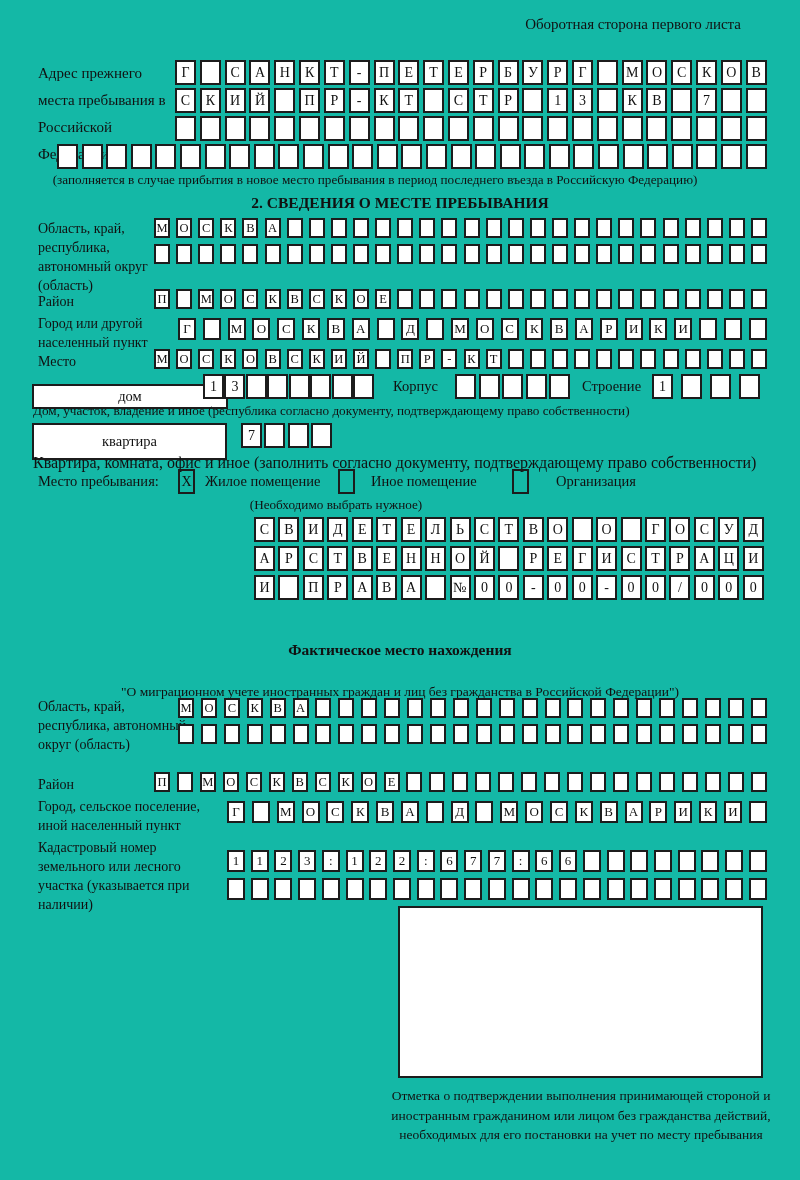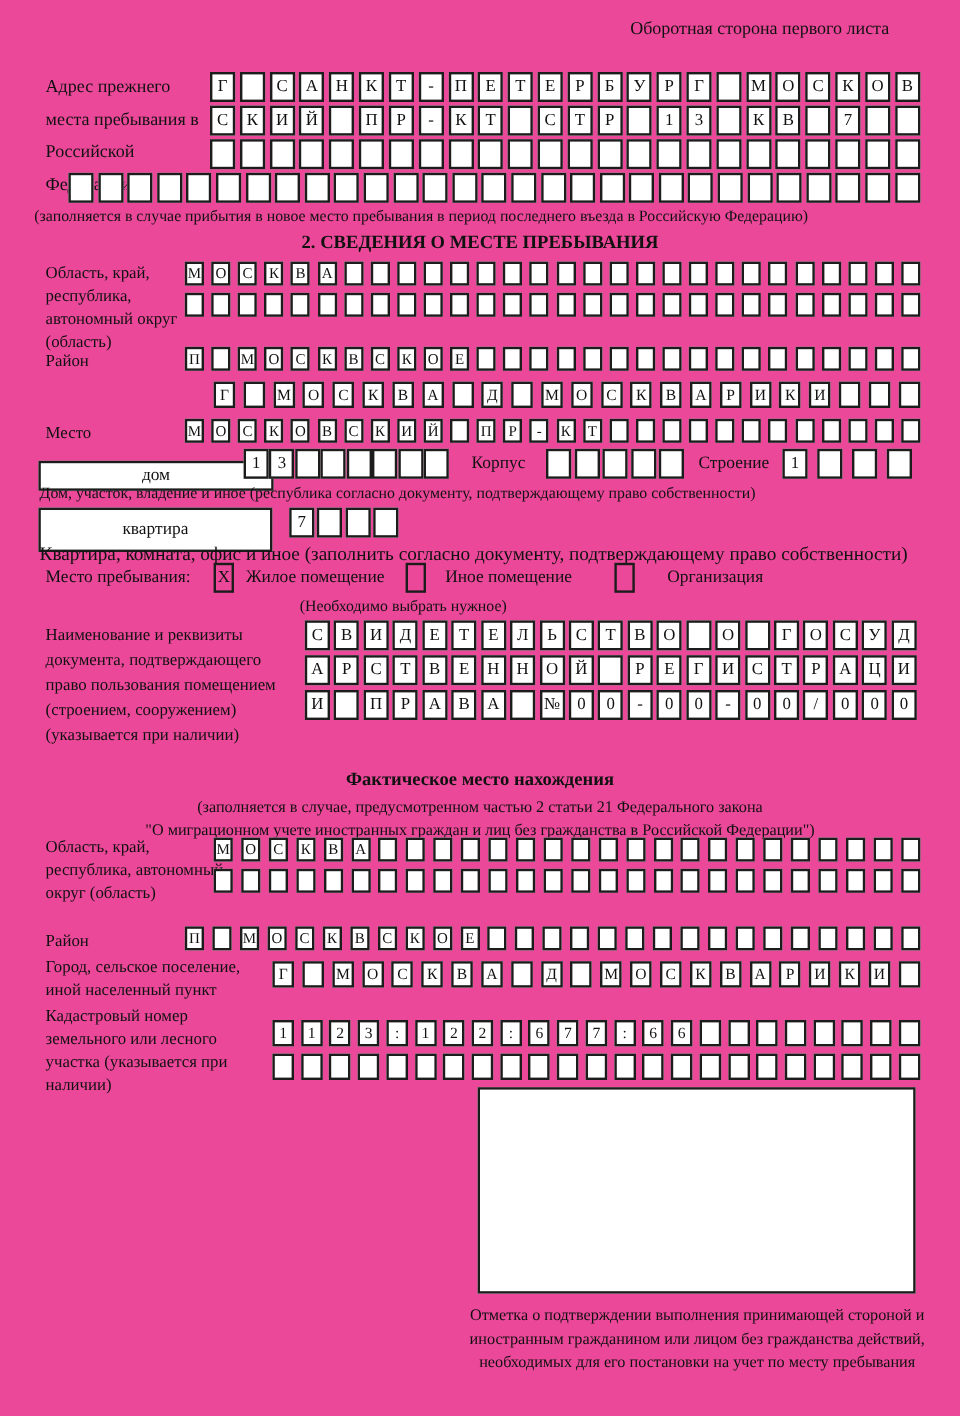--- a/index.html
+++ b/index.html
@@ -1,19 +1,19 @@
 <!DOCTYPE html>
 <html><head>
 <meta charset="utf-8">
 <style>
   html,body{margin:0;padding:0;background:#888;}
   #page{
     position:relative;
     width:800px;height:1180px;
-    background:#ec4899;
+    background:#14b8a6;
     font-family:"Liberation Serif","DejaVu Serif",serif;
     color:#111;
     margin:0 auto;
     overflow:hidden;
   }
   .abs{position:absolute;}
   .lbl{font-size:14px;line-height:19px;}
   .lbl15{font-size:15px;line-height:27px;}
   .note{font-size:13.2px;text-align:center;}
   .title{font-size:15.5px;font-weight:bold;text-align:center;}
@@ -147,21 +147,21 @@
       <span></span>
       <span></span>
       <span></span>
       <span></span>
       <span></span>
       <span></span>
       <span></span>
       <span></span>
       <span></span>
     </div>
-  <div class="abs note" style="left:0;top:172px;width:702px;">(заполняется в случае прибытия в новое место пребывания в период последнего въезда в Российскую Федерацию)</div>
+  <div class="abs note" style="left:0;top:172px;width:702px;padding-left:24px;">(заполняется в случае прибытия в новое место пребывания в период последнего въезда в Российскую Федерацию)</div>
 
   <div class="abs title" style="left:0;top:194px;width:800px;">2. СВЕДЕНИЯ О МЕСТЕ ПРЕБЫВАНИЯ</div>
 
   <div class="abs lbl" style="left:38px;top:219px;width:112px;">Область, край, республика, автономный округ (область)</div>
   <div class="abs cells sm" style="left:154px;top:218px;width:613px;">
       <span>М</span>
       <span>О</span>
       <span>С</span>
       <span>К</span>
       <span>В</span>
@@ -245,20 +245,21 @@
       <span></span>
       <span></span>
       <span></span>
       <span></span>
       <span></span>
       <span></span>
       <span></span>
       <span></span>
     </div>
 
+  <div class="abs lbl" style="left:38px;top:314px;width:128px;">Город или другой населенный пункт</div>
   <div class="abs cells md" style="left:178px;top:318px;width:589px;">
       <span>Г</span>
       <span></span>
       <span>М</span>
       <span>О</span>
       <span>С</span>
       <span>К</span>
       <span>В</span>
       <span>А</span>
       <span></span>
@@ -350,21 +351,20 @@
 
   <div class="abs" style="left:38px;top:473px;font-size:14.5px;">Место пребывания:</div>
   <div class="abs cb" style="left:178px;top:469px;">X</div>
   <div class="abs" style="left:205px;top:473px;font-size:14.5px;">Жилое помещение</div>
   <div class="abs cb" style="left:338px;top:469px;"></div>
   <div class="abs" style="left:371px;top:473px;font-size:14.5px;">Иное помещение</div>
   <div class="abs cb" style="left:512px;top:469px;"></div>
   <div class="abs" style="left:556px;top:473px;font-size:14.5px;">Организация</div>
   <div class="abs note" style="left:136px;top:497px;width:400px;">(Необходимо выбрать нужное)</div>
 
-  <div class="abs lbl" style="left:38px;top:519px;width:200px;line-height:21px;">Наименование и реквизиты документа, подтверждающего право пользования помещением (строением, сооружением) (указывается при наличии)</div>
   <div class="abs cells lg" style="left:254px;top:517px;width:510px;">
       <span>С</span>
       <span>В</span>
       <span>И</span>
       <span>Д</span>
       <span>Е</span>
       <span>Т</span>
       <span>Е</span>
       <span>Л</span>
       <span>Ь</span>
@@ -422,21 +422,20 @@
       <span>-</span>
       <span>0</span>
       <span>0</span>
       <span>/</span>
       <span>0</span>
       <span>0</span>
       <span>0</span>
     </div>
 
   <div class="abs title" style="left:0;top:641px;width:800px;">Фактическое место нахождения</div>
-  <div class="abs note" style="left:0;top:665px;width:800px;font-size:13.5px;">(заполняется в случае, предусмотренном частью 2 статьи 21 Федерального закона</div>
   <div class="abs note" style="left:0;top:684px;width:800px;font-size:13.5px;">"О миграционном учете иностранных граждан и лиц без гражданства в Российской Федерации")</div>
 
   <div class="abs lbl" style="left:38px;top:697px;width:152px;">Область, край, республика, автономный округ (область)</div>
   <div class="abs cells sm" style="left:178px;top:698px;width:589px;">
       <span>М</span>
       <span>О</span>
       <span>С</span>
       <span>К</span>
       <span>В</span>
       <span>А</span>

